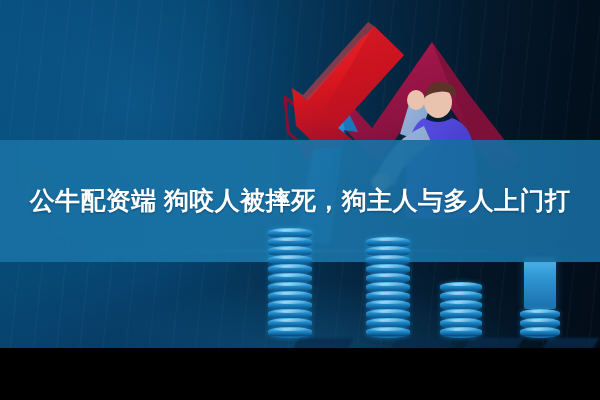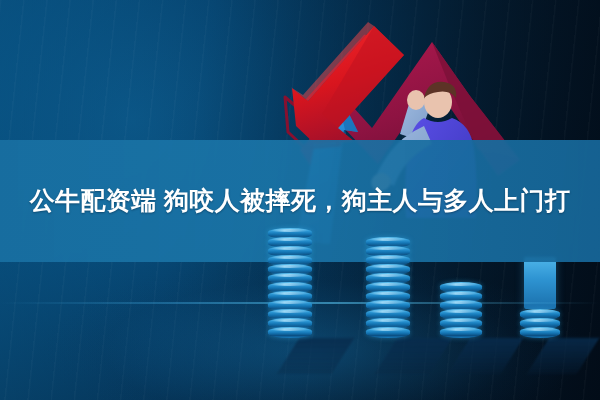--- a/index.html
+++ b/index.html
@@ -3,21 +3,21 @@
 <meta charset="utf-8">
 <style>
   html, body {
     margin: 0;
     padding: 0;
     background: #000;
   }
   #stage {
     position: relative;
     width: 600px;
-    height: 400px;
+    height: 348px;
     overflow: hidden;
     font-family: "Liberation Sans", "DejaVu Sans", sans-serif;
     background: #06253f;
     text-decoration: underline;
   }
 
   
   .layer {
     position: absolute;
     inset: 0;

